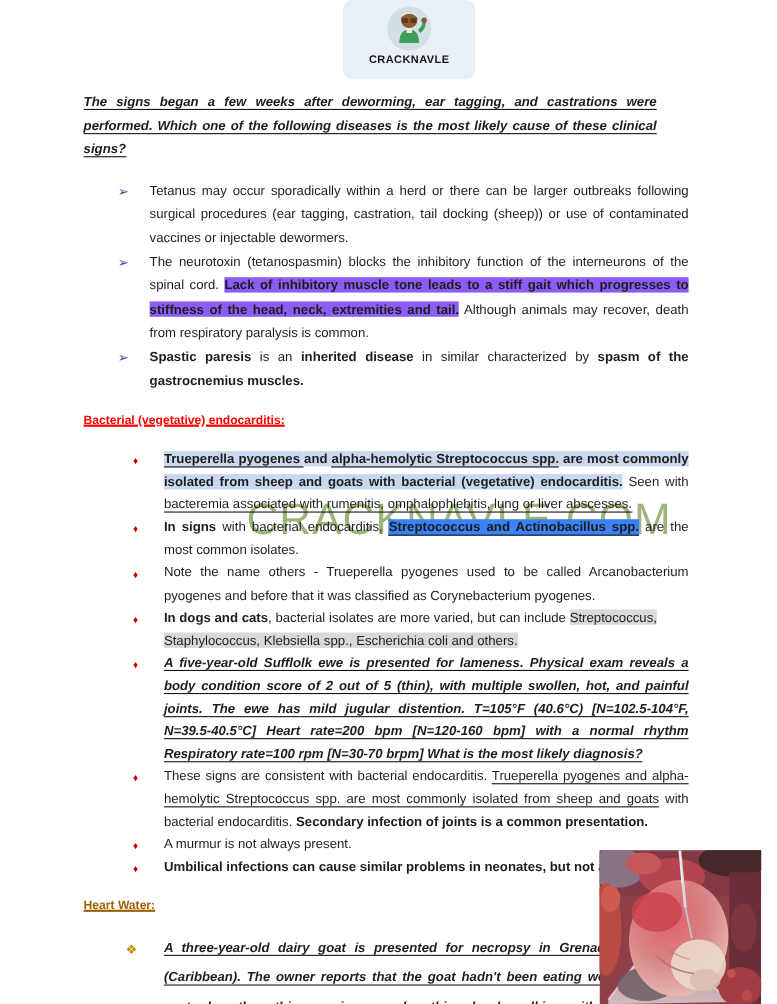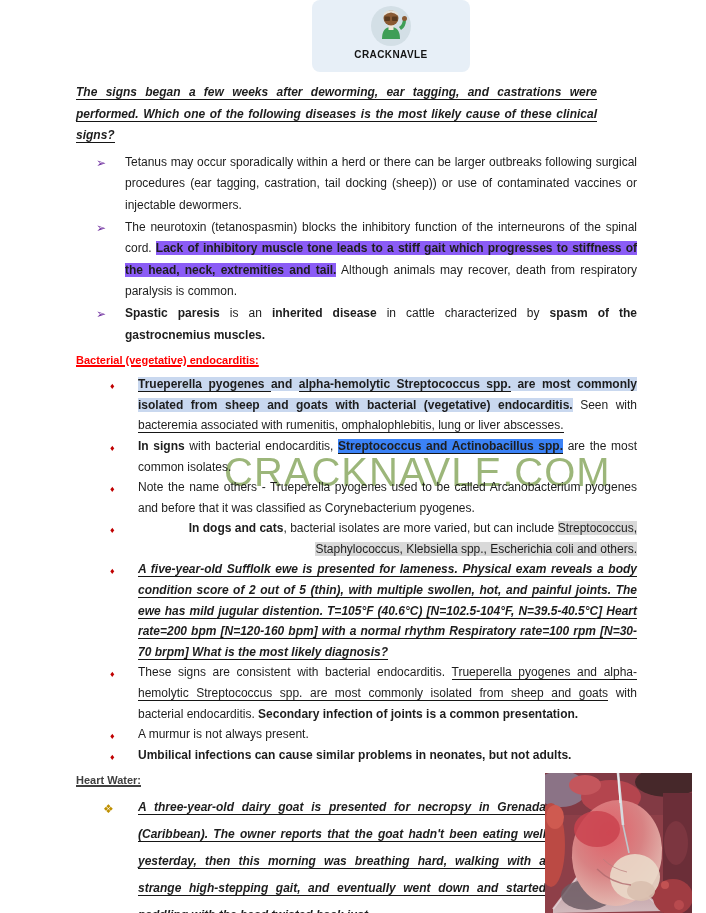--- a/index.html
+++ b/index.html
@@ -1,46 +1,46 @@
 <!DOCTYPE html>
 <html><head>
 <meta charset="utf-8">
 <style>
   html,body{margin:0;padding:0;background:#ffffff;}
   .page{position:relative;width:706px;height:913px;background:#ffffff;overflow:hidden;
         font-family:"Liberation Sans",sans-serif;color:#1d1d1d;}
 
   
-  .logo-card{position:absolute;left:312px;top:0;width:158px;height:72px;background:#e7eff7;
+  .logo-card{position:absolute;left:312px;top:0;width:120px;height:72px;background:#e7eff7;
              border-radius:8px;display:flex;flex-direction:column;align-items:center;justify-content:flex-start;padding-top:5px;box-sizing:border-box;}
   .logo-card .brand{font-size:10px;font-weight:bold;color:#141414;letter-spacing:.4px;margin-top:2px;}
 
   
   .watermark{position:absolute;left:224px;top:450px;font-size:40px;font-weight:normal;
              color:#4d7c0f;opacity:.55;letter-spacing:1px;z-index:0;white-space:nowrap;}
 
   .content{position:absolute;left:76px;top:82px;width:566px;z-index:1;}
   .content p,.content li{margin:0;font-size:12px;}
 
   .intro{margin-left:44px;width:521px;text-align:justify;line-height:21.6px;}
 
-  ul{list-style:none;margin:5px;padding:0;}
+  ul{list-style:none;margin:16px;padding:0;}
   .arrows li{position:relative;padding-left:44px;text-align:justify;line-height:21.6px;}
   .arrows li::before{content:"\27A2";position:absolute;left:15px;top:1px;color:#7030a0;font-size:12px;}
 
   .diamonds li{position:relative;padding-left:57px;text-align:justify;line-height:20.6px;}
   .diamonds li::before{content:"\2666";position:absolute;left:29px;top:2px;color:#c00000;font-size:9px;}
-  .diamonds li.rag{text-align:right;}
+  .diamonds li.rag{text-align:left;}
 
   .hw-list li{position:relative;padding-left:57px;width:408px;text-align:justify;line-height:27px;box-sizing:content-box;}
   .hw-list li::before{content:"\2756";position:absolute;left:22px;top:2px;color:#bf9000;font-size:12px;}
 
   h2{margin:4px 0 3px 0;font-size:11px;font-weight:bold;line-height:18px;}
   .h-red{color:#ff0000;text-decoration:underline;text-decoration-thickness:1.5px;}
-  .h-gold{color:#404040;text-decoration:underline;text-decoration-thickness:1.5px;margin-top:6px;}
+  .h-gold{color:#a16207;text-decoration:underline;text-decoration-thickness:1.5px;margin-top:6px;}
 
   
   .b{font-weight:bold;}
   .i{font-style:italic;}
   .u{border-bottom:1.6px solid #161616;}
   .hl-yellow{background:#8b5cf6;}
   .hl-blue{background:#c9d8ef;}
   .hl-green{background:#3b82f6;}
   .hl-pink{background:#f2c9c9;}
   .hl-gray{background:#d9d9d9;}
@@ -70,21 +70,21 @@
     <div class="brand">CRACKNAVLE</div>
   </div>
 
   <div class="content">
 
     <p class="intro"><span class="b i u">The signs began a few weeks after deworming, ear tagging, and castrations were performed. Which one of the following diseases is the most likely cause of these clinical signs?</span></p>
 
     <ul class="arrows">
       <li><span>Tetanus may occur sporadically within a herd or there can be larger outbreaks following surgical procedures (ear tagging, castration, tail docking (sheep)) or use of contaminated vaccines or injectable dewormers.</span></li>
       <li><span>The neurotoxin (tetanospasmin) blocks the inhibitory function of the interneurons of the spinal cord. </span><span class="hl-yellow b">Lack of inhibitory muscle tone leads to a stiff gait which progresses to stiffness of the head, neck, extremities and tail.</span><span> Although animals may recover, death from respiratory paralysis is common.</span></li>
-      <li><span class="b">Spastic paresis</span><span> is an </span><span class="b">inherited disease</span><span> in cattle characterized by </span><span class="b">spasm of the gastrocnemius muscles.</span></li>
+      <li><span class="b">Spastic paresis</span><span> is an </span><span class="b">inherited disease</span><span> in similar characterized by </span><span class="b">spasm of the gastrocnemius muscles.</span></li>
     </ul>
 
     <h2 class="h-red">Bacterial (vegetative) endocarditis:</h2>
 
     <ul class="diamonds">
       <li><span class="hl-blue b u">Trueperella pyogenes </span><span class="hl-blue b">and </span><span class="hl-blue b u">alpha-hemolytic Streptococcus spp.</span><span class="hl-blue b"> are most commonly isolated from sheep and goats with bacterial (vegetative) endocarditis.</span><span> Seen with </span><span class="u">bacteremia associated with rumenitis, omphalophlebitis, lung or liver abscesses.</span></li>
       <li><span class="b">In signs</span><span> with bacterial endocarditis, </span><span class="hl-green b u">Streptococcus and Actinobacillus spp.</span><span> are the most common isolates.</span></li>
       <li><span>Note the name others - Trueperella pyogenes used to be called Arcanobacterium pyogenes and before that it was classified as Corynebacterium pyogenes.</span></li>
       <li class="rag"><span class="b">In dogs and cats</span><span>, bacterial isolates are more varied, but can include </span><span class="hl-gray">Streptococcus, Staphylococcus, Klebsiella spp., Escherichia coli and others.</span></li>
       <li><span class="b i u">A five-year-old Sufflolk ewe is presented for lameness. Physical exam reveals a body condition score of 2 out of 5 (thin), with multiple swollen, hot, and painful joints. The ewe has mild jugular distention. T=105°F (40.6°C) [N=102.5-104°F, N=39.5-40.5°C] Heart rate=200 bpm [N=120-160 bpm] with a normal rhythm Respiratory rate=100 rpm [N=30-70 brpm] What is the most likely diagnosis?</span></li>

